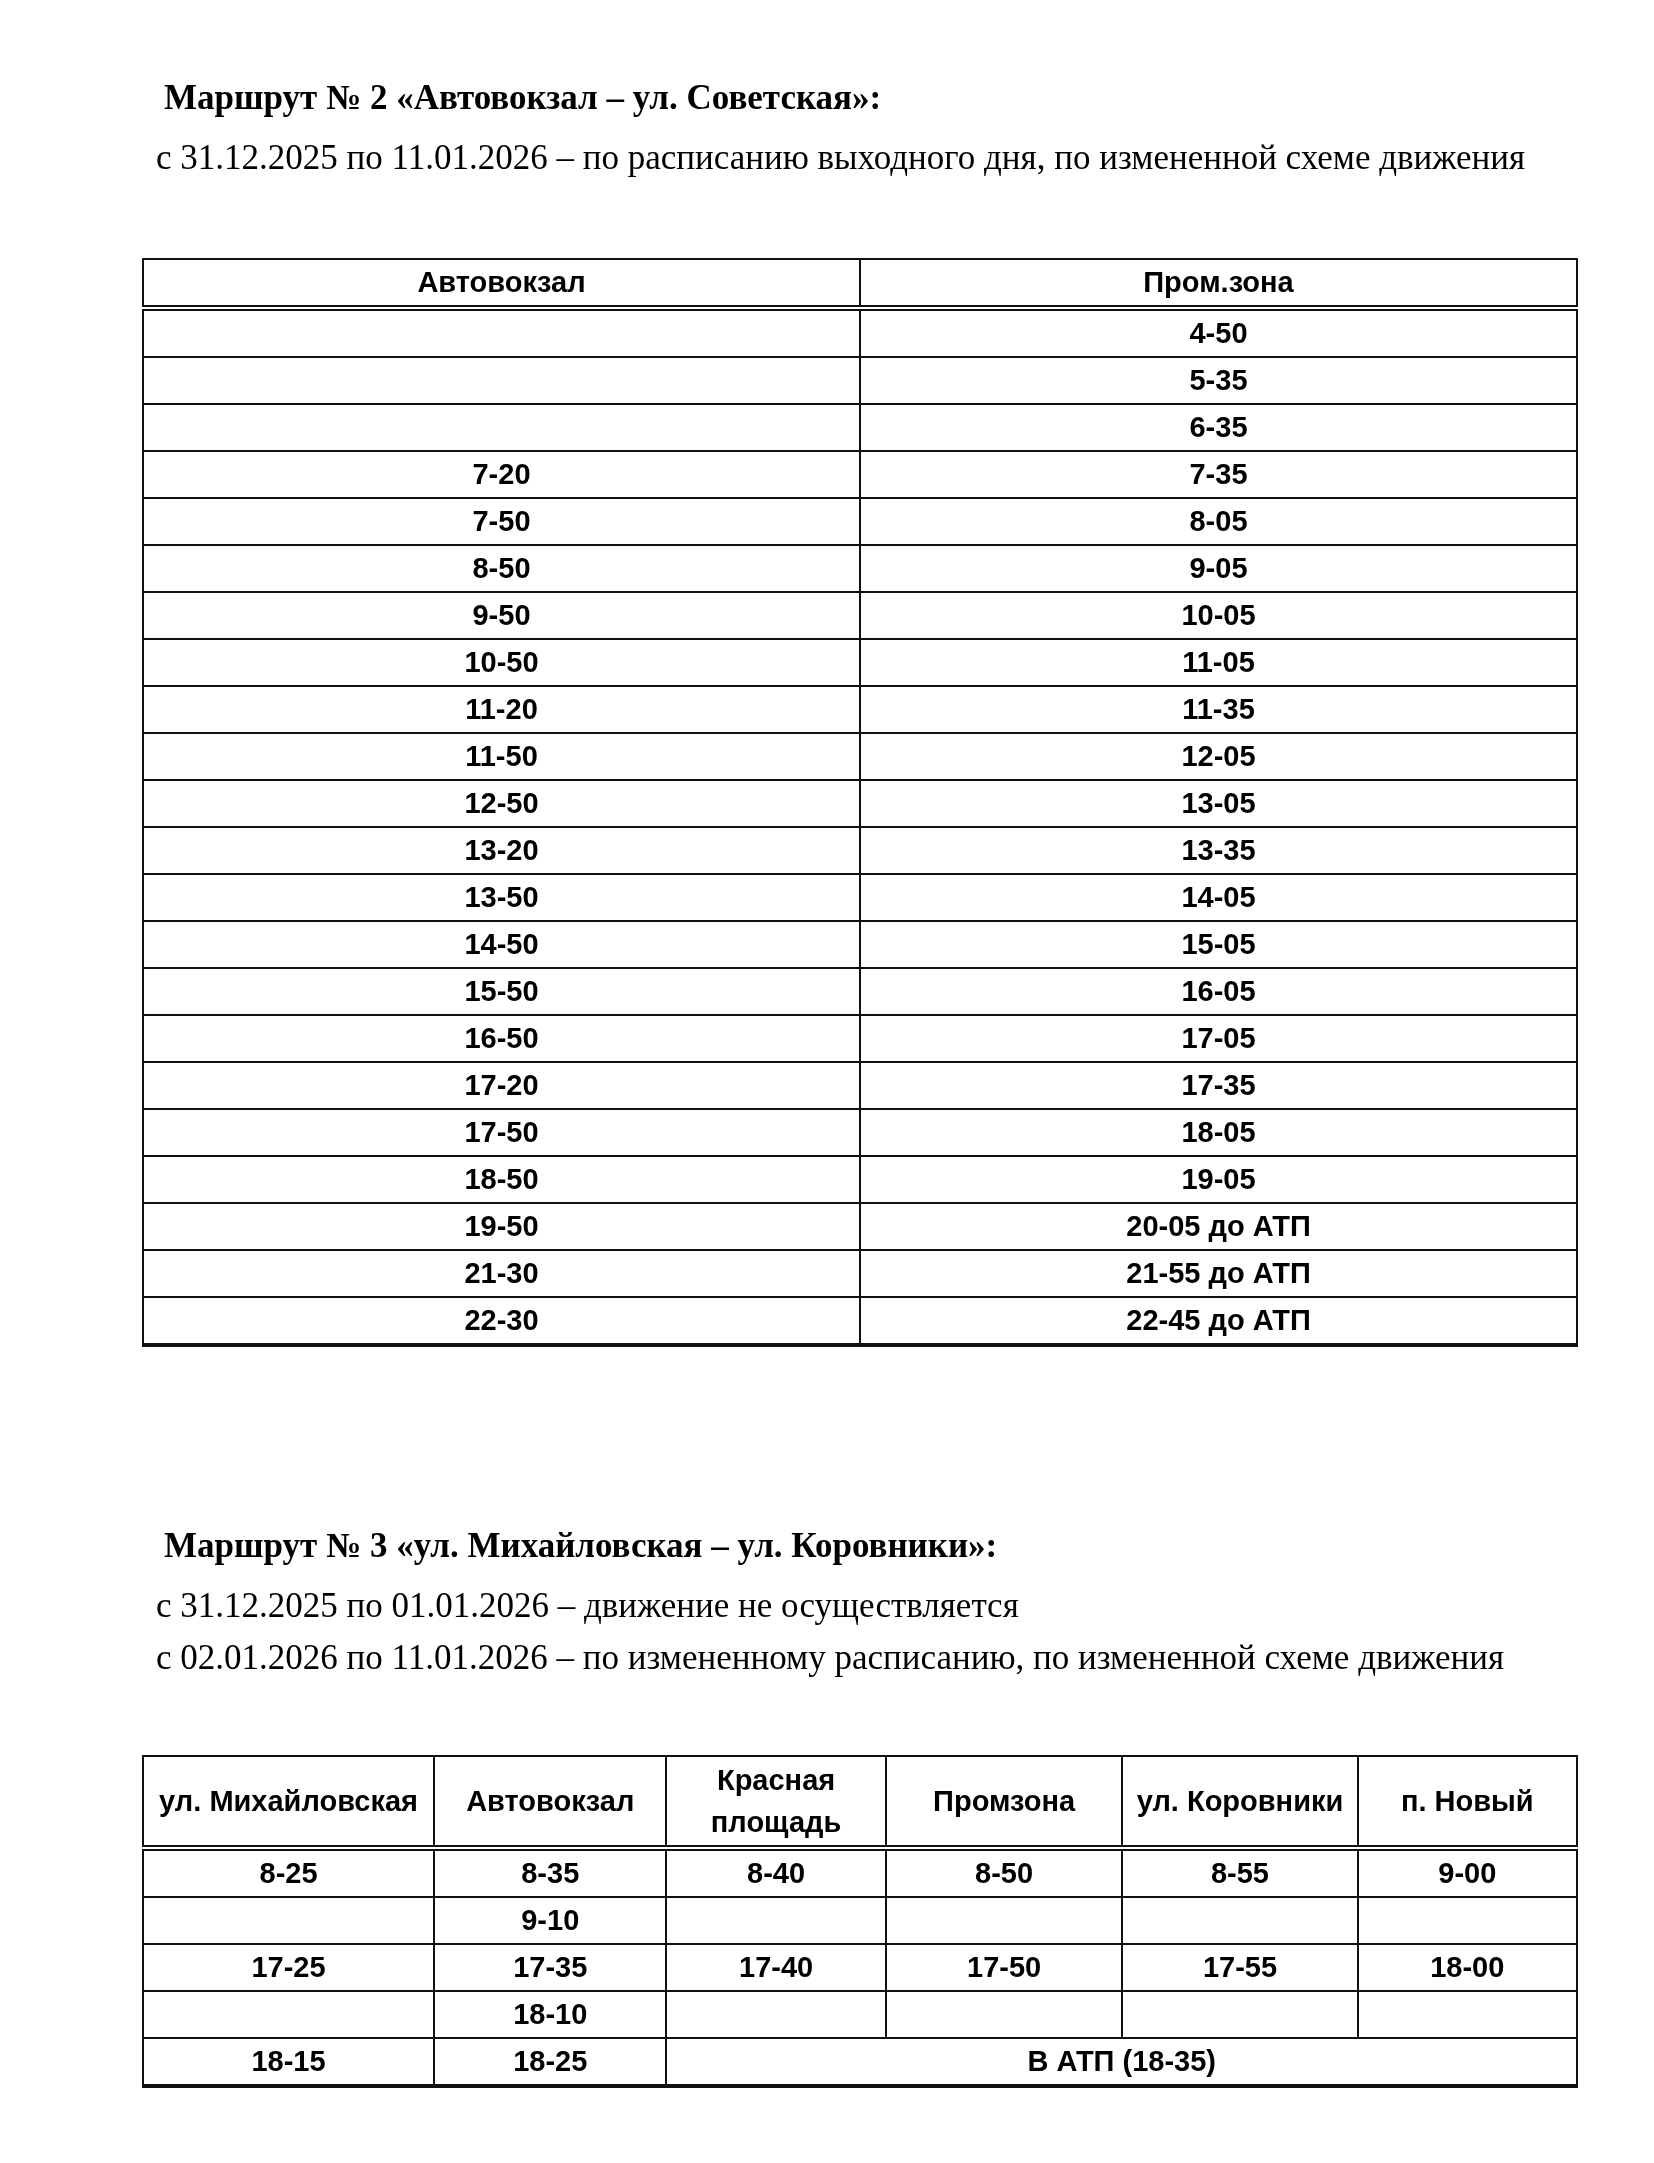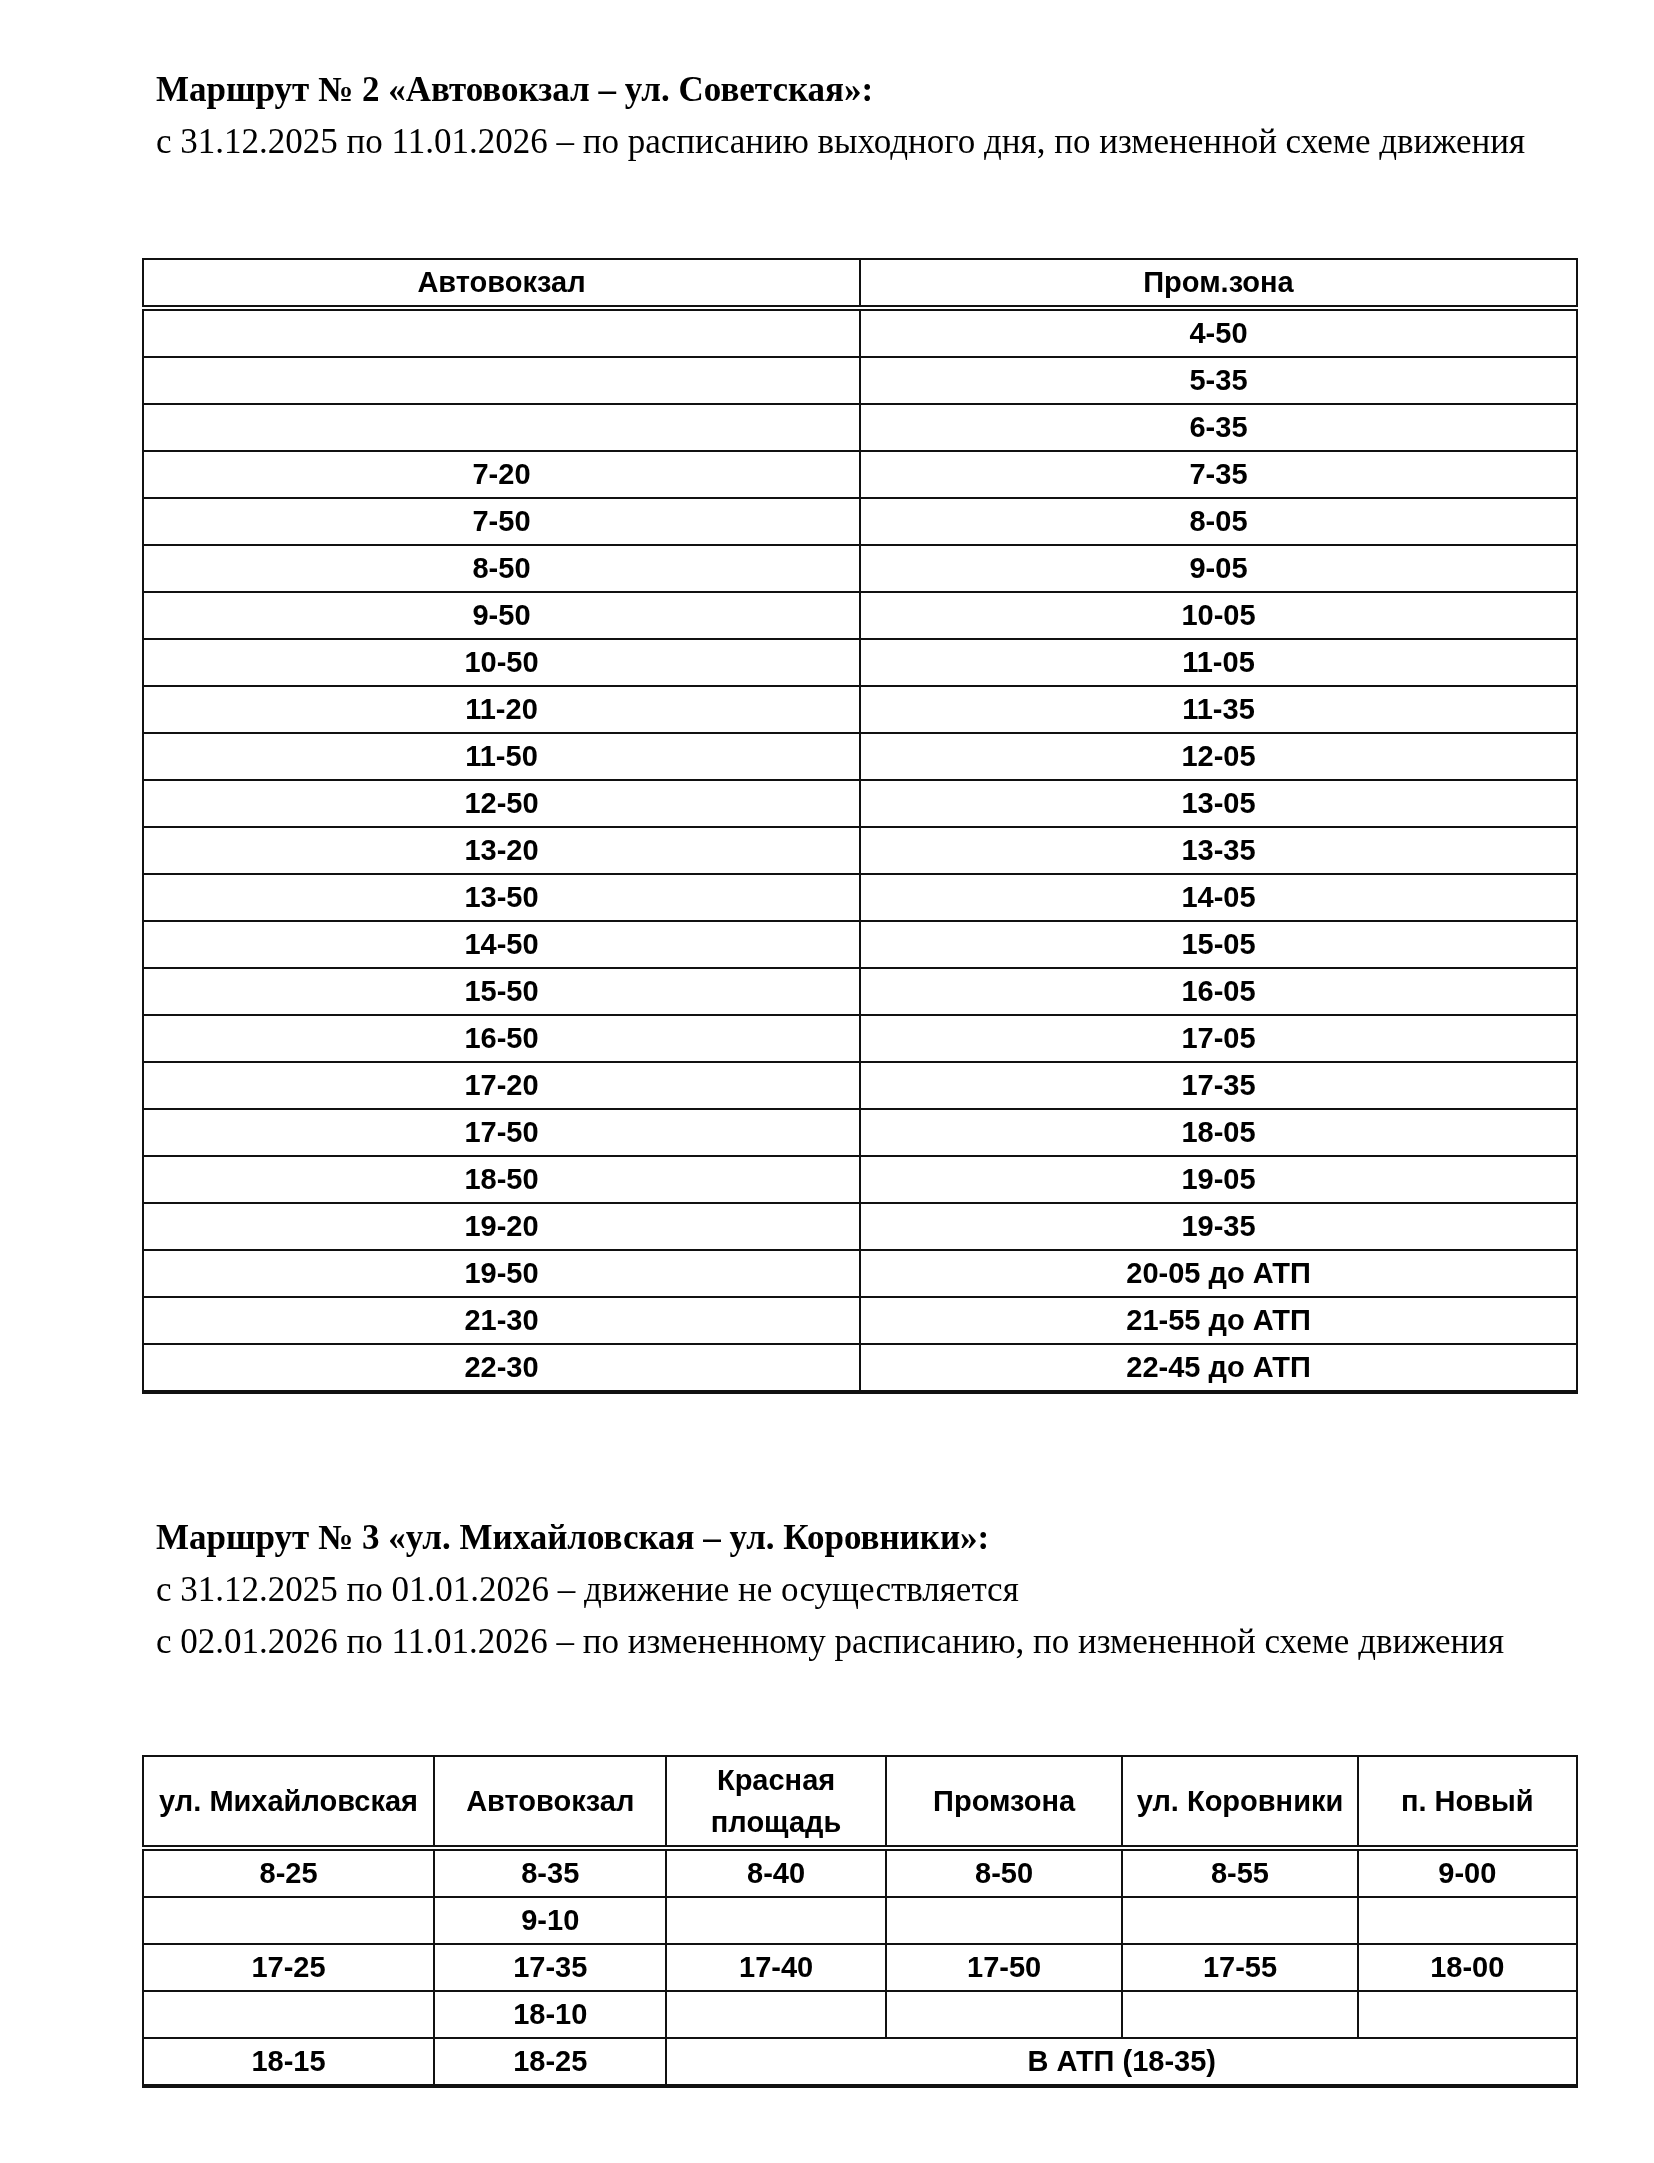--- a/index.html
+++ b/index.html
@@ -16,21 +16,21 @@
   
   .textblock {
     position: absolute;
     left: 156px;
     width: 1422px;
     font-size: 35px;
     line-height: 52px;
     color: #000;
   }
   .textblock .route-title {
-    margin: 0;
+    margin: 8px;
     font-weight: bold;
     text-align: left;
   }
   .textblock .route-desc {
     margin: 0;
     text-align: justify;
   }
   .sec1 { top: 64px; }
   .sec2 { top: 1512px; }
 
@@ -157,24 +157,20 @@
         </tr>
         <tr>
           <td>17-50</td>
           <td>18-05</td>
         </tr>
         <tr>
           <td>18-50</td>
           <td>19-05</td>
         </tr>
         <tr>
-          <td>19-20</td>
-          <td>19-35</td>
-        </tr>
-        <tr>
           <td>19-50</td>
           <td>20-05 до АТП</td>
         </tr>
         <tr>
           <td>21-30</td>
           <td>21-55 до АТП</td>
         </tr>
         <tr>
           <td>22-30</td>
           <td>22-45 до АТП</td>

